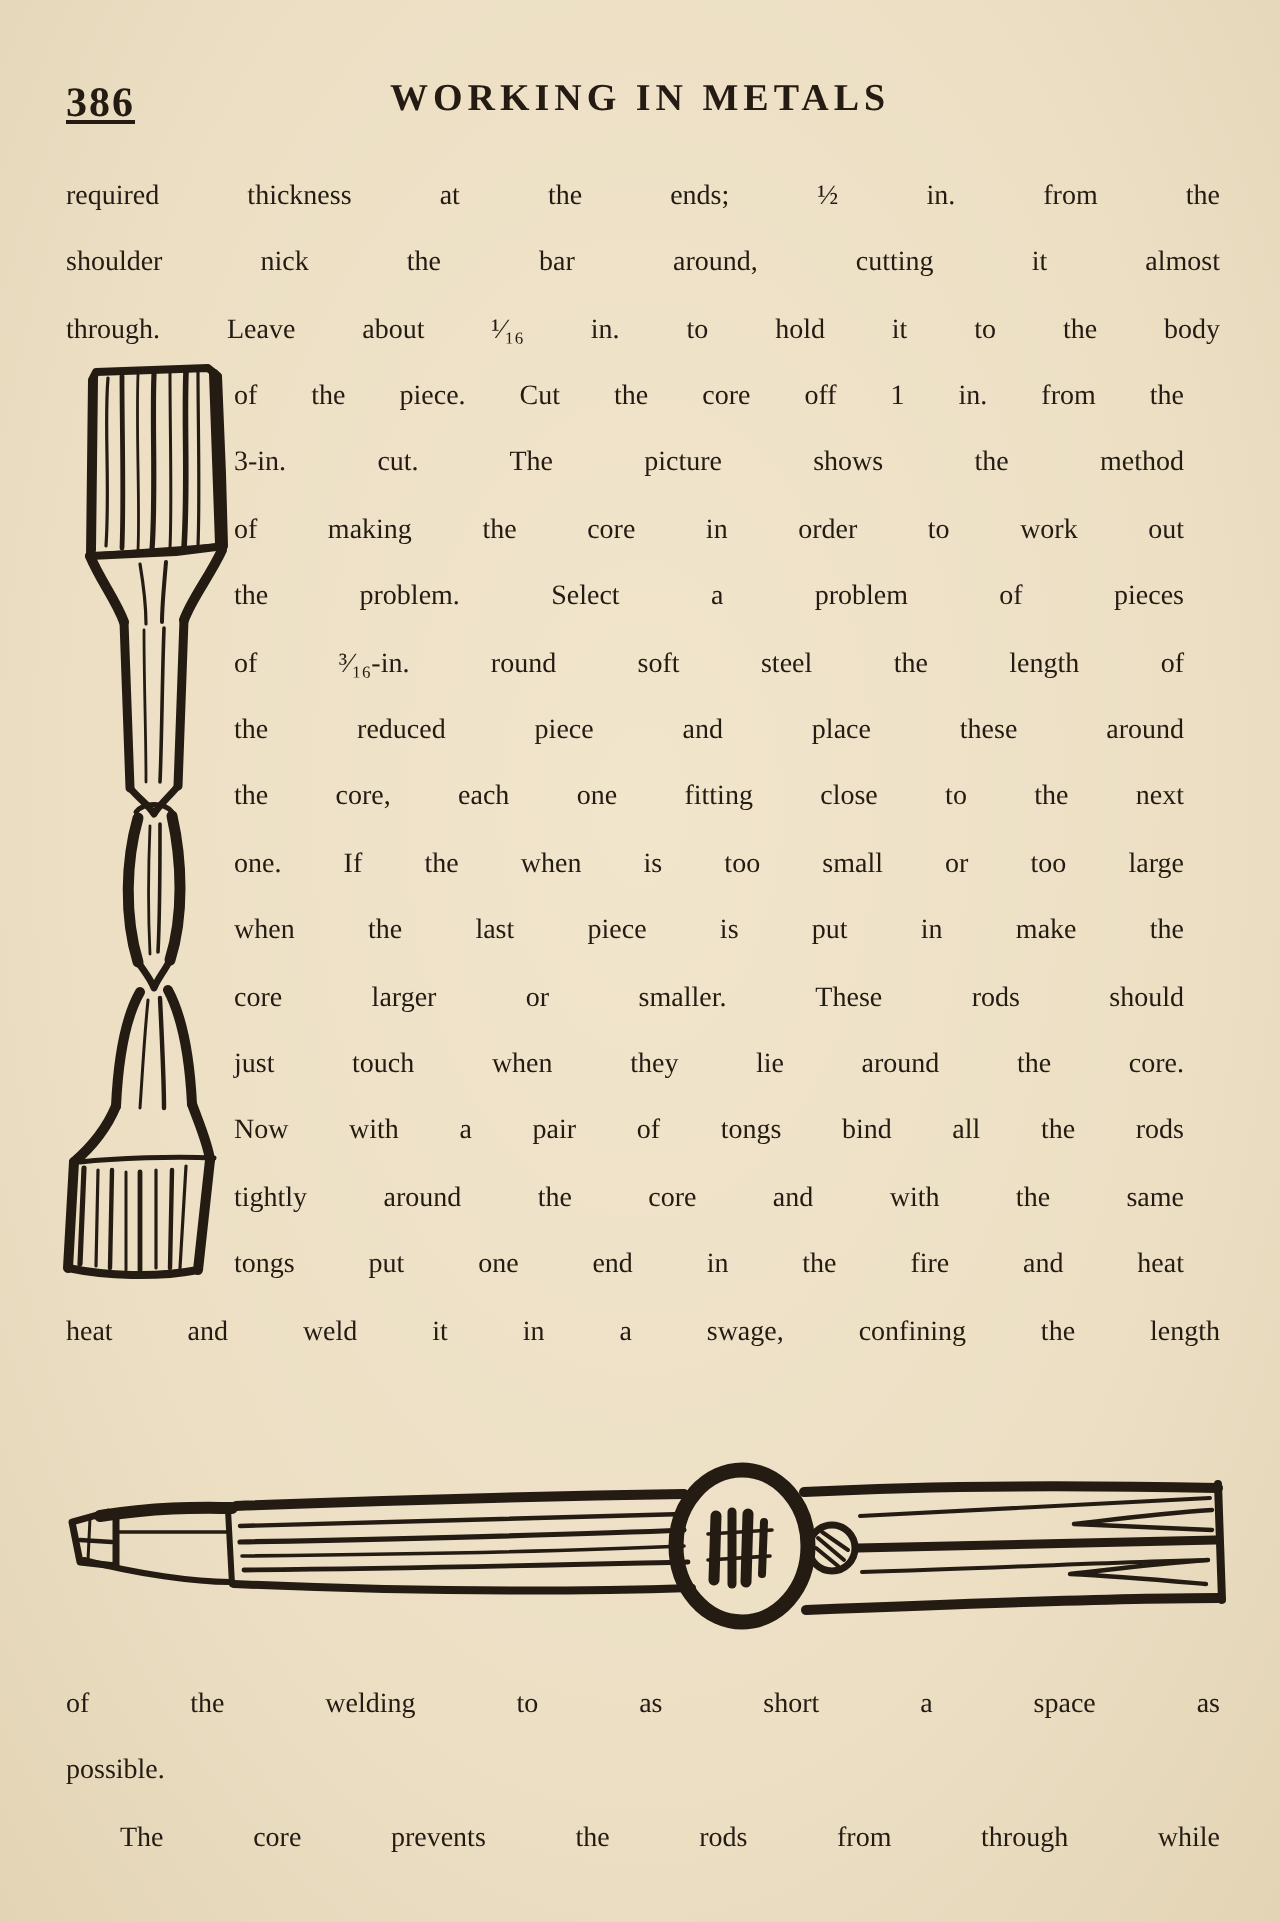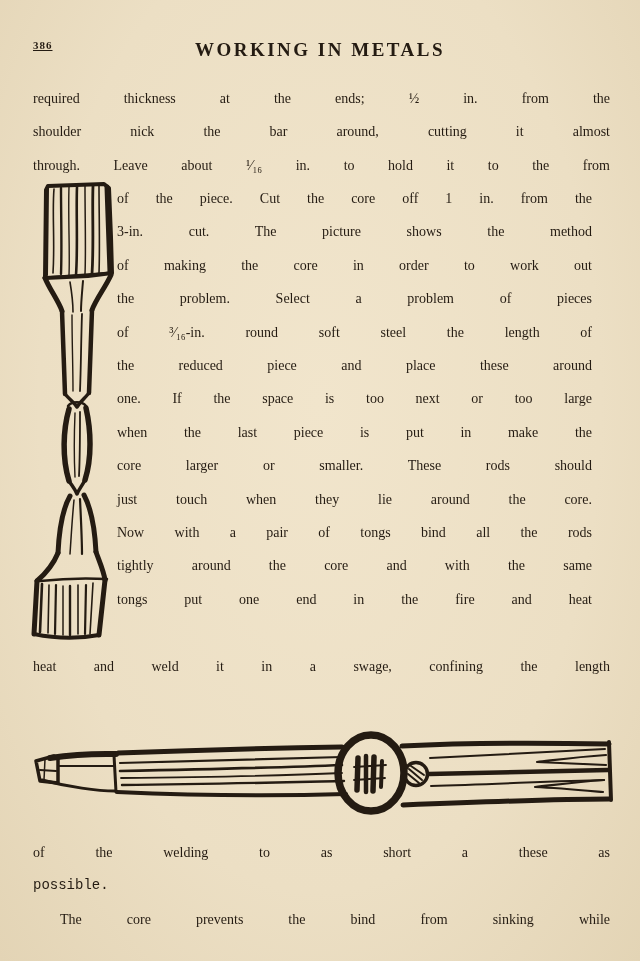--- a/index.html
+++ b/index.html
@@ -10,54 +10,54 @@
   .page{
     position:relative;
     width:640px;height:961px;
     background:radial-gradient(ellipse at 50% 42%, #F1E5CC 0%, #ECDFC4 62%, #E3D4B5 100%);
     font-family:"Liberation Serif","DejaVu Serif",serif;
     color:var(--ink);
     overflow:hidden;
   }
   .pagenum{
     position:absolute;top:39px;left:33px;
-    font-size:11px;font-weight:bold;letter-spacing:1px;text-decoration:underline;
+    font-size:21px;font-weight:bold;letter-spacing:1px;text-decoration:underline;
   }
   .header{
     position:absolute;top:39px;left:0;width:640px;
     text-align:center;font-size:19px;font-weight:bold;letter-spacing:2.5px;
   }
   .block{position:absolute;}
   .blockA{left:33px;top:82px;width:577px;}
   .blockB{left:117px;top:182px;width:475px;}
   .blockC{left:33px;top:650px;width:577px;}
   .blockD{left:33px;top:836px;width:577px;}
   .line{
     height:33.4px;line-height:33.4px;font-size:14px;
     text-align:justify;text-align-last:justify;text-justify:inter-word;
     white-space:normal;overflow:visible;
   }
-  .align-left{text-align:right;text-align-last:left;font-family:Liberation Mono, monospace;}
+  .align-left{text-align:right;text-align-last:left;}
   .indent{text-indent:27px;}
   .fig1{position:absolute;left:28px;top:182px;width:96px;height:460px;}
   .fig2{position:absolute;left:28px;top:714px;width:610px;height:112px;}
   svg .ink{stroke:var(--ink);fill:none;stroke-linecap:round;stroke-linejoin:round;}
 </style>
 </head>
 <body>
 
 <div class="page">
 
   <div class="pagenum">386</div>
   <div class="header">WORKING IN METALS</div>
 
   <div class="block blockA">
     <div class="line">required thickness at the ends; ½ in. from the</div>
     <div class="line">shoulder nick the bar around, cutting it almost</div>
-    <div class="line">through. Leave about ¹⁄₁₆ in. to hold it to the from</div>
+    <div class="line">through. Leave about ¹⁄₁₆ in. to hold it to the body</div>
   </div>
 
   <svg class="fig1" viewBox="0 0 96 460" role="img" aria-label="Woodcut of a bar reduced and nicked to form the core">
     <g class="ink">
 
       <path d="M18,8 L20,4 L76,2 L81,6 L83,55 L84,91 L60,94 L17,96 Z" stroke-width="4"></path>
       <path d="M79,5 L82,90" stroke-width="5"></path>
       <path d="M19,7 L18,93" stroke-width="4"></path>
       <path d="M26,7 C24,30 27,60 25,91" stroke-width="1.6"></path>
       <path d="M33,6 C33,35 34,65 33,92" stroke-width="2.4"></path>
@@ -111,21 +111,22 @@
     </g>
   </svg>
 
   <div class="block blockB">
     <div class="line">of the piece. Cut the core off 1 in. from the</div>
     <div class="line">3-in. cut. The picture shows the method</div>
     <div class="line">of making the core in order to work out</div>
     <div class="line">the problem. Select a problem of pieces</div>
     <div class="line">of ³⁄₁₆-in. round soft steel the length of</div>
     <div class="line">the reduced piece and place these around</div>
-    <div class="line">one. If the space is too next or too large</div>
+    <div class="line">the core, each one fitting close to the next</div>
+    <div class="line">one. If the when is too small or too large</div>
     <div class="line">when the last piece is put in make the</div>
     <div class="line">core larger or smaller. These rods should</div>
     <div class="line">just touch when they lie around the core.</div>
     <div class="line">Now with a pair of tongs bind all the rods</div>
     <div class="line">tightly around the core and with the same</div>
     <div class="line">tongs put one end in the fire and heat</div>
   </div>
 
   <div class="block blockC">
     <div class="line">heat and weld it in a swage, confining the length</div>
@@ -170,18 +171,18 @@
       <path d="M402,44 C470,40 530,37 577,35" stroke-width="2"></path>
       <path d="M403,72 C470,70 530,67 576,66" stroke-width="2"></path>
       <path d="M581,28 L583,86" stroke-width="4"></path>
 
       <path d="M578,41 C548,43 527,46 509,48 C530,49 552,50 578,51" stroke-width="2.2"></path>
       <path d="M576,66 C548,68 526,71 507,73 C530,74 552,76 575,78" stroke-width="2.2"></path>
     </g>
   </svg>
 
   <div class="block blockD">
-    <div class="line">of the welding to as short a these as</div>
+    <div class="line">of the welding to as short a space as</div>
     <div class="line align-left">possible.</div>
-    <div class="line indent">The core prevents the bind from sinking while</div>
+    <div class="line indent">The core prevents the rods from through while</div>
   </div>
 
 </div>
 
 </body></html>

